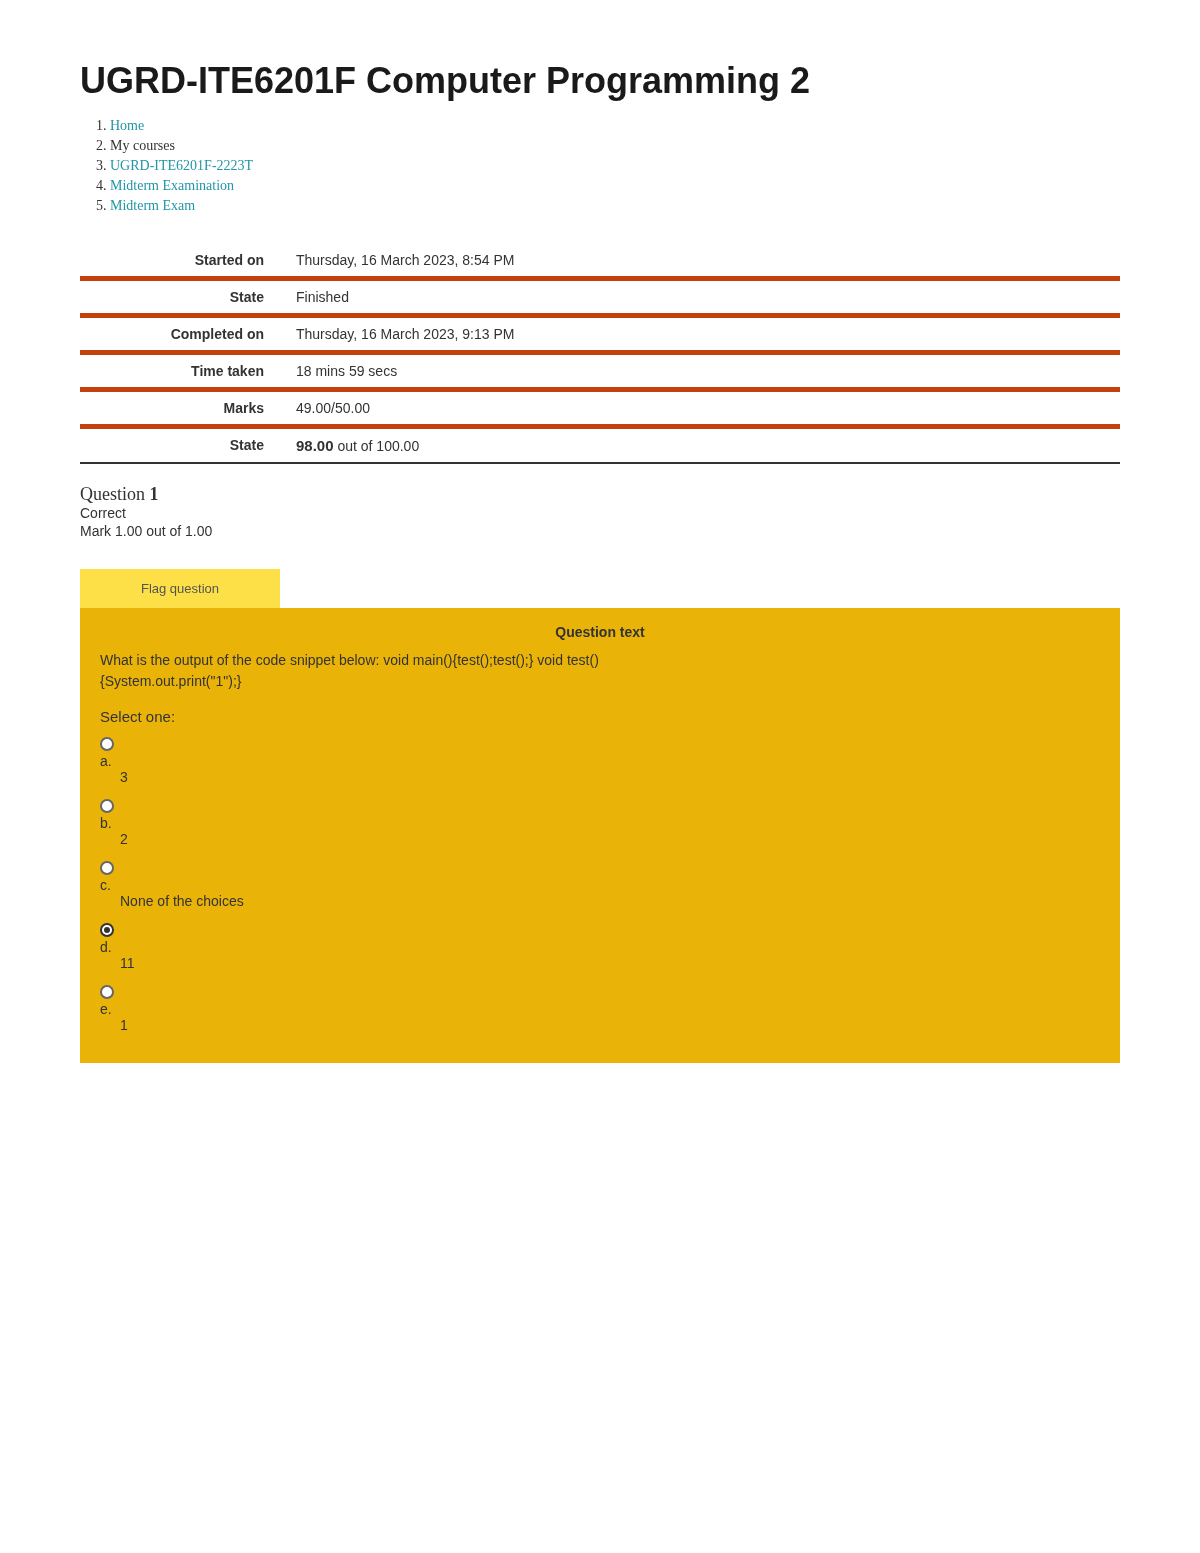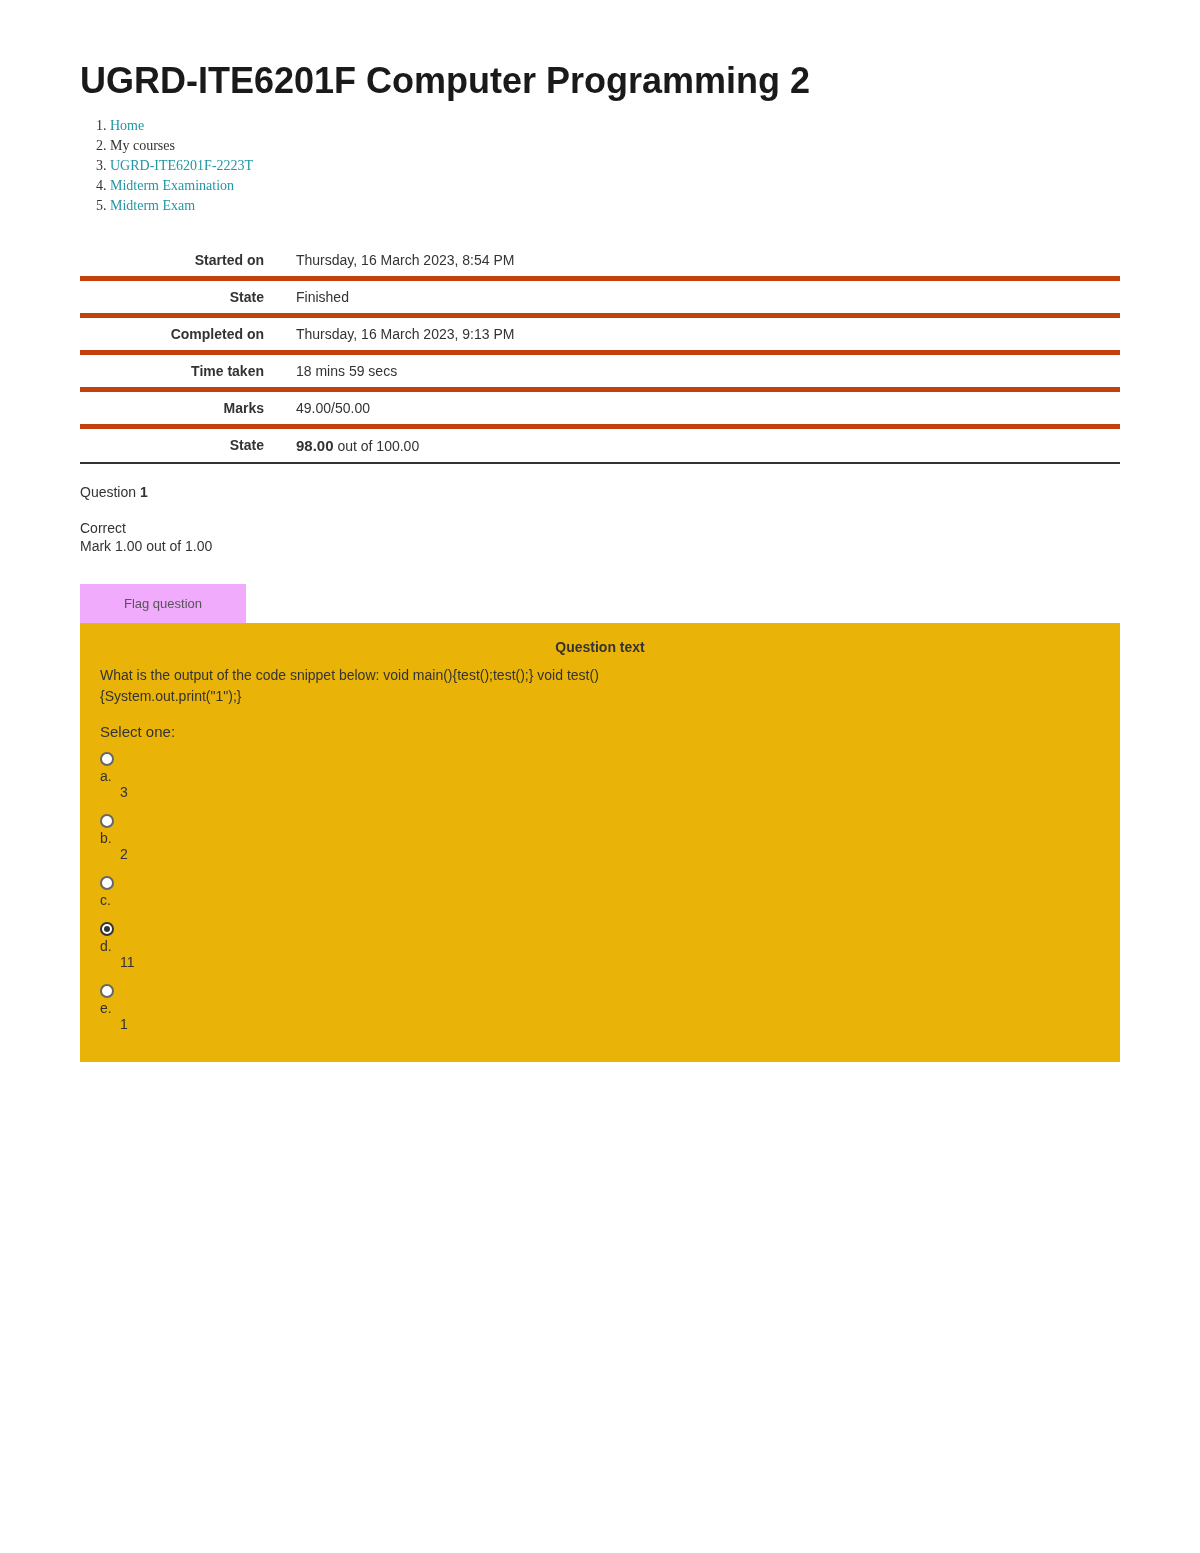--- a/index.html
+++ b/index.html
@@ -77,52 +77,52 @@
     .info-table td.value {
       color: #333;
     }
 
     .grade-bold {
       font-weight: bold;
       font-size: 15px;
     }
 
     .question-header {
-      font-family: Liberation Sans, sans-serif;
-      font-size: 14px;
+      font-family: Liberation Serif, serif;
+      font-size: 18px;
+      margin-bottom: 0;
+    }
+
+    .question-header .question-num {
+      font-weight: bold;
+    }
+
+    .question-status {
+      font-family: Arial, sans-serif;
+      font-size: 14px;
+      color: #333;
+      margin-bottom: 2px;
+    }
+
+    .question-mark {
+      font-family: Arial, sans-serif;
+      font-size: 14px;
+      color: #333;
       margin-bottom: 20px;
     }
 
-    .question-header .question-num {
-      font-weight: bold;
-    }
-
-    .question-status {
-      font-family: Arial, sans-serif;
-      font-size: 14px;
-      color: #333;
-      margin-bottom: 2px;
-    }
-
-    .question-mark {
-      font-family: Arial, sans-serif;
-      font-size: 14px;
-      color: #333;
-      margin-bottom: 20px;
-    }
-
     .flag-section {
-      background-color: #f0abfc;
+      background-color: #fde047;
       padding: 12px;
       text-align: center;
       font-family: Arial, sans-serif;
       font-size: 13px;
       color: #555;
       margin-bottom: 0;
-      width: 166px;
+      width: 200px;
       margin-left: 0;
     }
 
     .question-content {
       background-color: #eab308;
       padding: 16px 20px;
       margin-top: 0;
     }
 
     .question-text-label {
@@ -287,20 +287,21 @@
     </div>
     <div class="option-label">b.</div>
     <div class="option-value">2</div>
   </div>
 
   <div class="answer-row">
     <div class="radio-wrapper">
       <div class="radio-circle"></div>
     </div>
     <div class="option-label">c.</div>
+    <div class="option-value">None of the choices</div>
   </div>
 
   <div class="answer-row">
     <div class="radio-wrapper">
       <div class="radio-circle selected"></div>
     </div>
     <div class="option-label">d.</div>
     <div class="option-value">11</div>
   </div>
 

